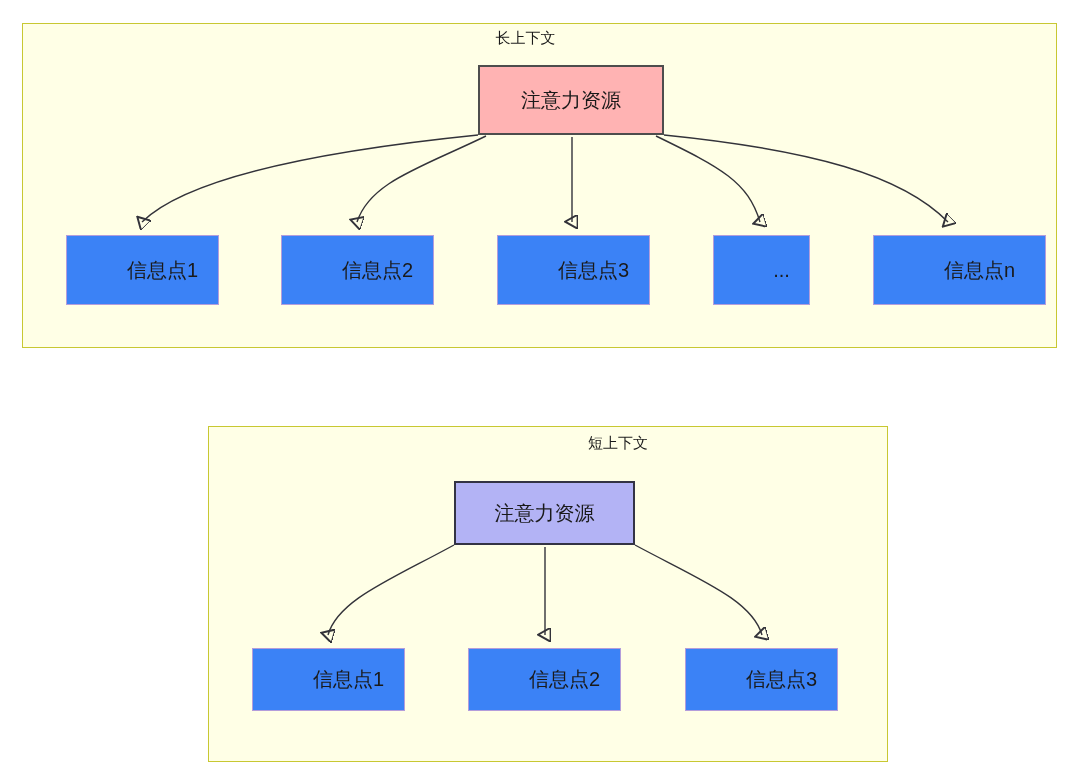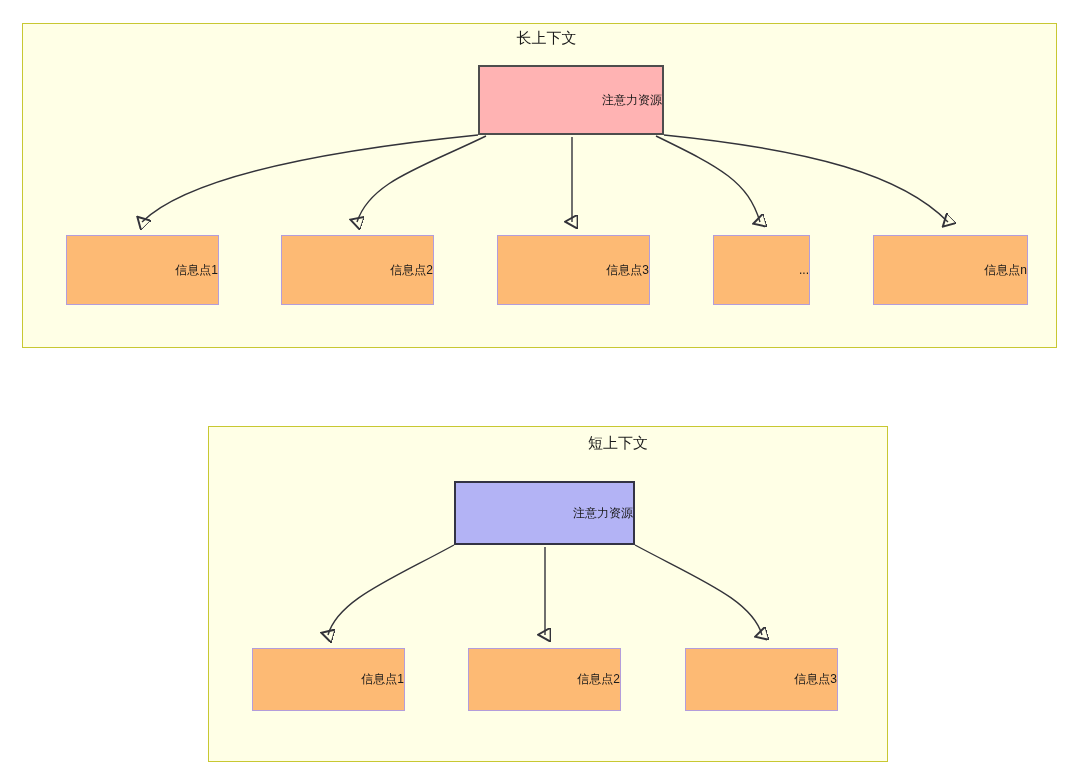--- a/index.html
+++ b/index.html
@@ -32,35 +32,35 @@
     color: #1a1a1a;
     white-space: nowrap;
     text-align: center;
     line-height: 20px;
   }
   .node {
     position: absolute;
     box-sizing: border-box;
     display: flex;
     align-items: center;
-    justify-content: flex-end;
-    font-size: 12px;
+    justify-content: center;
+    font-size: 20px;
     color: #1a1a1a;
     white-space: nowrap;
   }
   .node-root-pink {
     background: #ffb3b3;
     border: 2.5px solid #4d4d4d;
   }
   .node-root-purple {
     background: #b3b3f5;
     border: 2.5px solid #333344;
   }
   .node-leaf {
-    background: #fdba74;
+    background: #3b82f6;
     border: 1.5px solid #b39ddb;
     padding-left: 40px;
   }
   svg.edges {
     position: absolute;
     left: 0; top: 0;
     width: 1080px;
     height: 774px;
     pointer-events: none;
     overflow: visible;
@@ -71,21 +71,21 @@
     stroke-width: 1.4;
   }
 </style>
 </head>
 <body>
 
 <div id="stage">
 
   <div class="panel" style="left:22px; top:23px; width:1035px; height:325px;"></div>
 
-  <div class="panel-title" style="left:29px; top:28px; width:1035px;">长上下文</div>
+  <div class="panel-title" style="left:8px; top:28px; width:1035px;">长上下文</div>
 
   <svg class="edges">
     <defs>
       <marker id="ah" markerWidth="10" markerHeight="10" refX="5.2" refY="4" orient="auto" markerUnits="strokeWidth">
         <path d="M0,0 L10,0 L5,9 Z" fill="#33333a" stroke="none"></path>
       </marker>
     </defs>
 
     <path d="M478,135 C 330,150 190,175 142,222" marker-end="url(#ah)"></path>
     <path d="M486,136 C 420,168 370,182 357,222" marker-end="url(#ah)"></path>
@@ -107,21 +107,21 @@
   </div>
 
   <div class="node node-leaf" style="left:497px; top:235px; width:153px; height:70px;">
     <span>信息点3</span>
   </div>
 
   <div class="node node-leaf" style="left:713px; top:235px; width:97px; height:70px;">
     <span>...</span>
   </div>
 
-  <div class="node node-leaf" style="left:873px; top:235px; width:155px; height:70px;">
+  <div class="node node-leaf" style="left:873px; top:235px; width:173px; height:70px;">
     <span>信息点n</span>
   </div>
 
   <div class="panel" style="left:208px; top:426px; width:680px; height:336px;"></div>
 
   <div class="panel-title" style="left:208px; top:433px; width:820px;">短上下文</div>
 
   <svg class="edges">
     <path d="M454,545 C 390,580 338,600 328,635" marker-end="url(#ah)"></path>
     <path d="M545,547 L545,635" marker-end="url(#ah)"></path>

